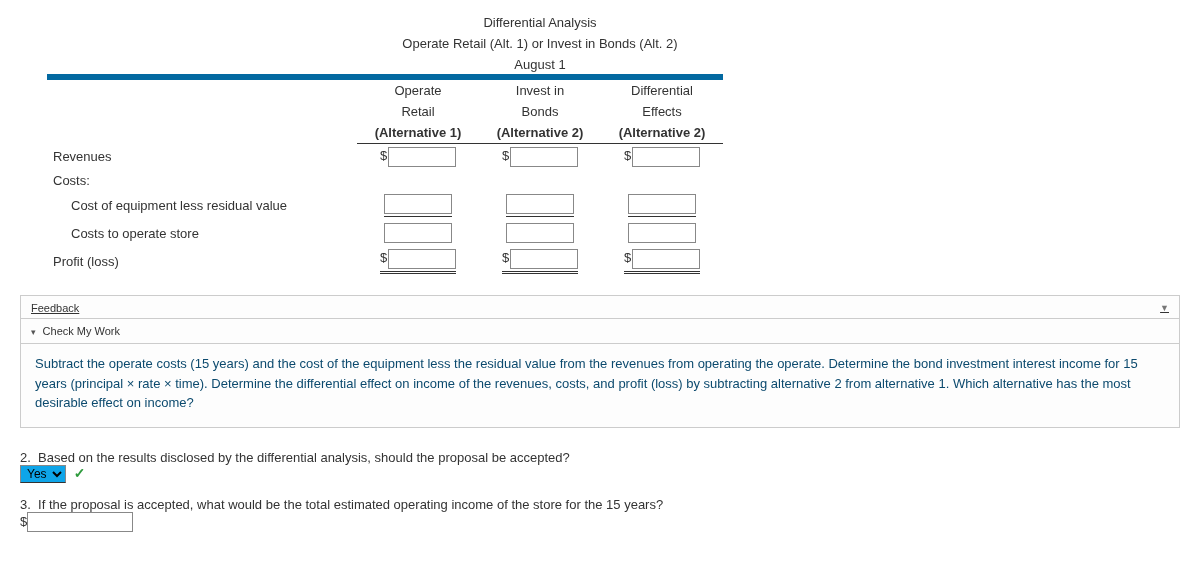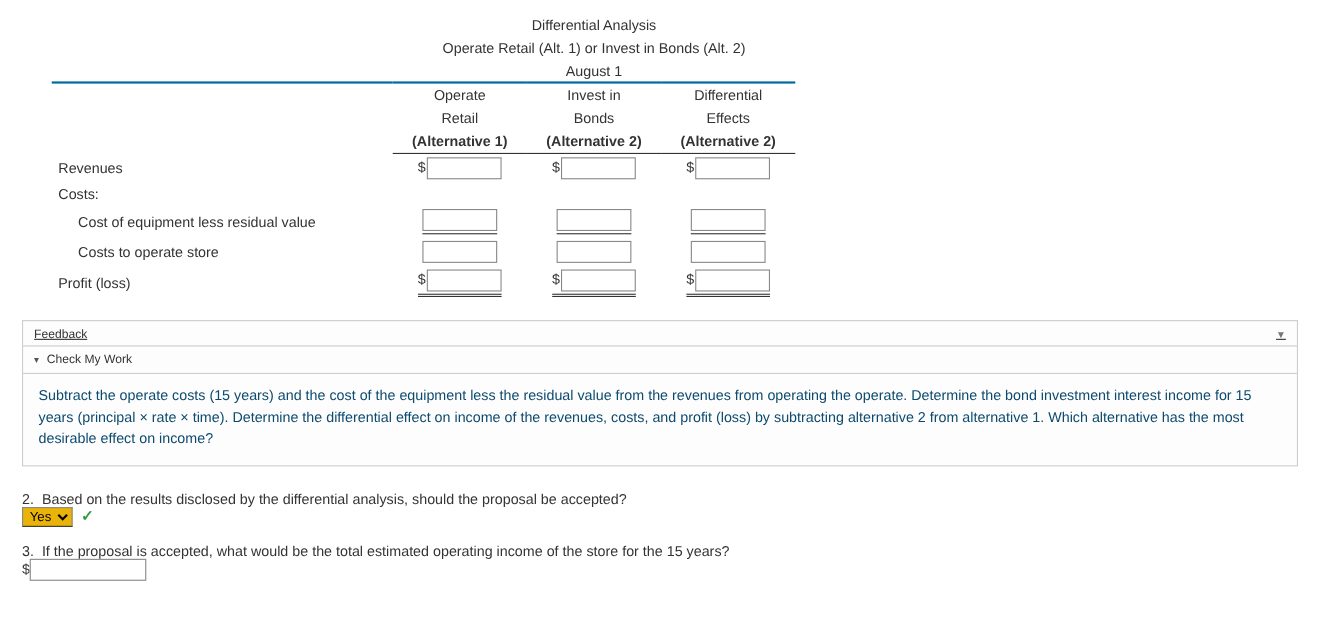--- a/index.html
+++ b/index.html
@@ -17,21 +17,21 @@
   }
   .analysis-table td, .analysis-table th {
     padding: 3px 6px;
     vertical-align: middle;
   }
   .title-block {
     text-align: center;
     font-weight: bold;
   }
   .title-row td {
-    border-bottom: 2px solid #0369a1;
+    border-bottom: 6px solid #0369a1;
     padding-bottom: 2px;
   }
   .subtitle-block {
     text-align: center;
   }
   .header-row td {
     text-align: center;
     font-weight: normal;
   }
   .header-bottom td {
@@ -108,21 +108,21 @@
     color: #0c4a6e;
   }
   .q-block {
     margin: 14px 0;
     font-size: 13px;
   }
   select.answer {
     font-size: 12px;
     border: 1px solid #888;
     border-bottom: 1.5px solid #333;
-    background: #eab308;
+    background: #0ea5e9;
     padding: 0 2px;
   }
   .check {
     color: #2e9b3d;
     font-weight: bold;
     margin-left: 4px;
     font-size: 14px;
   }
   .q3-input {
     width: 100px;

